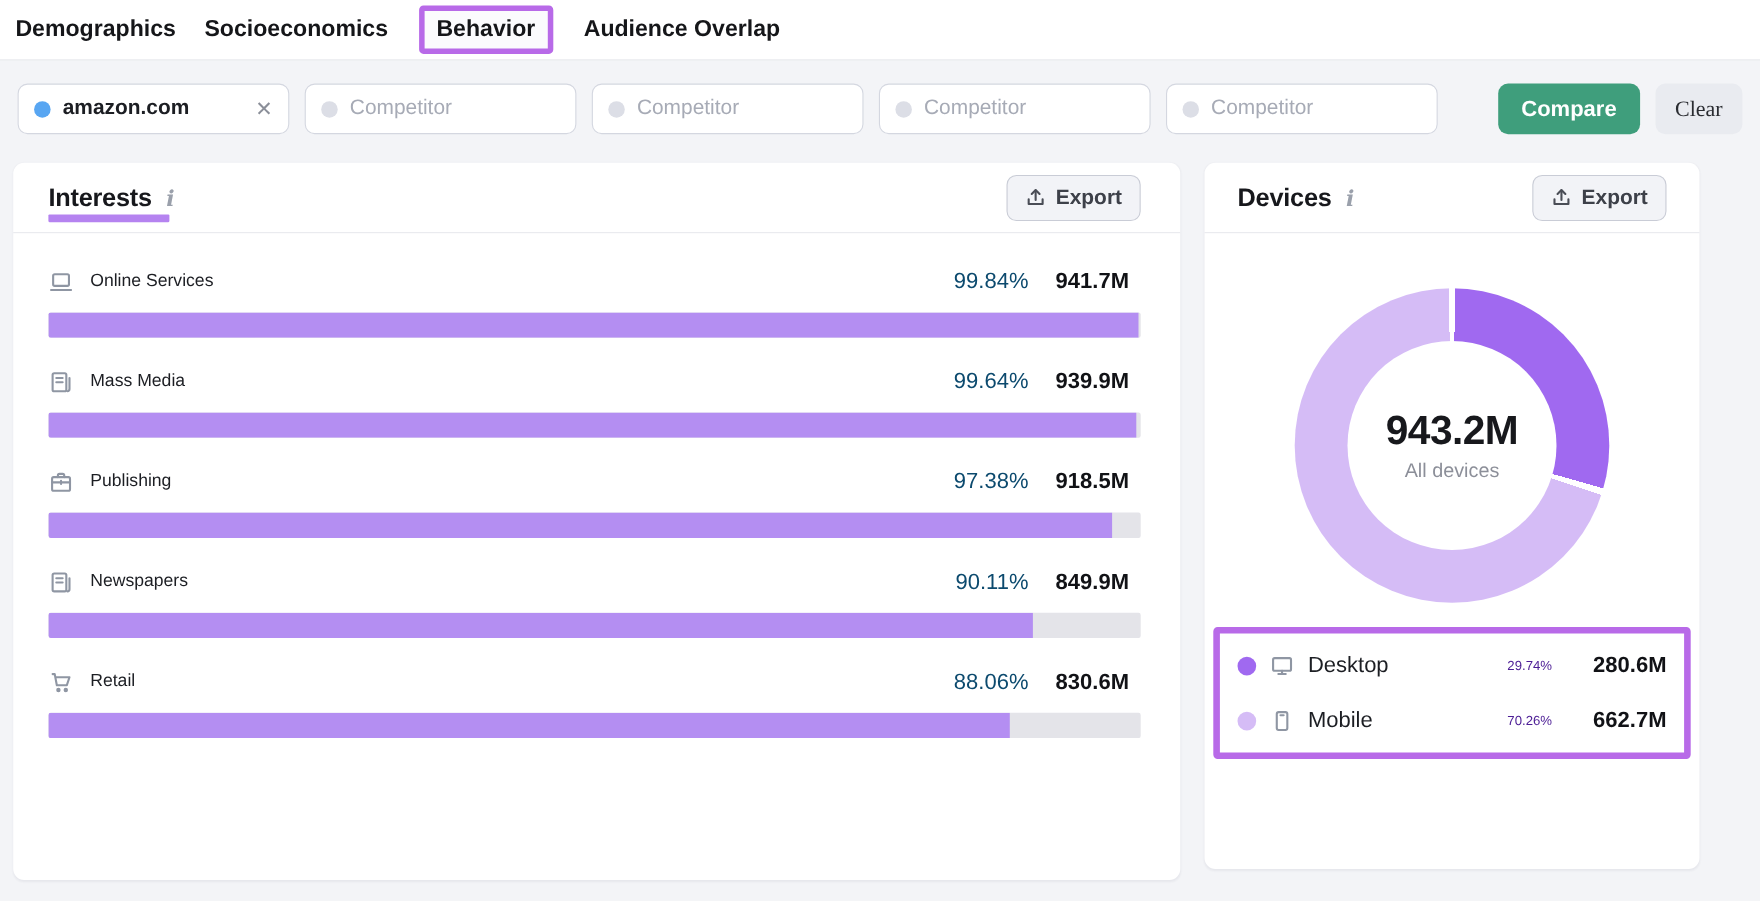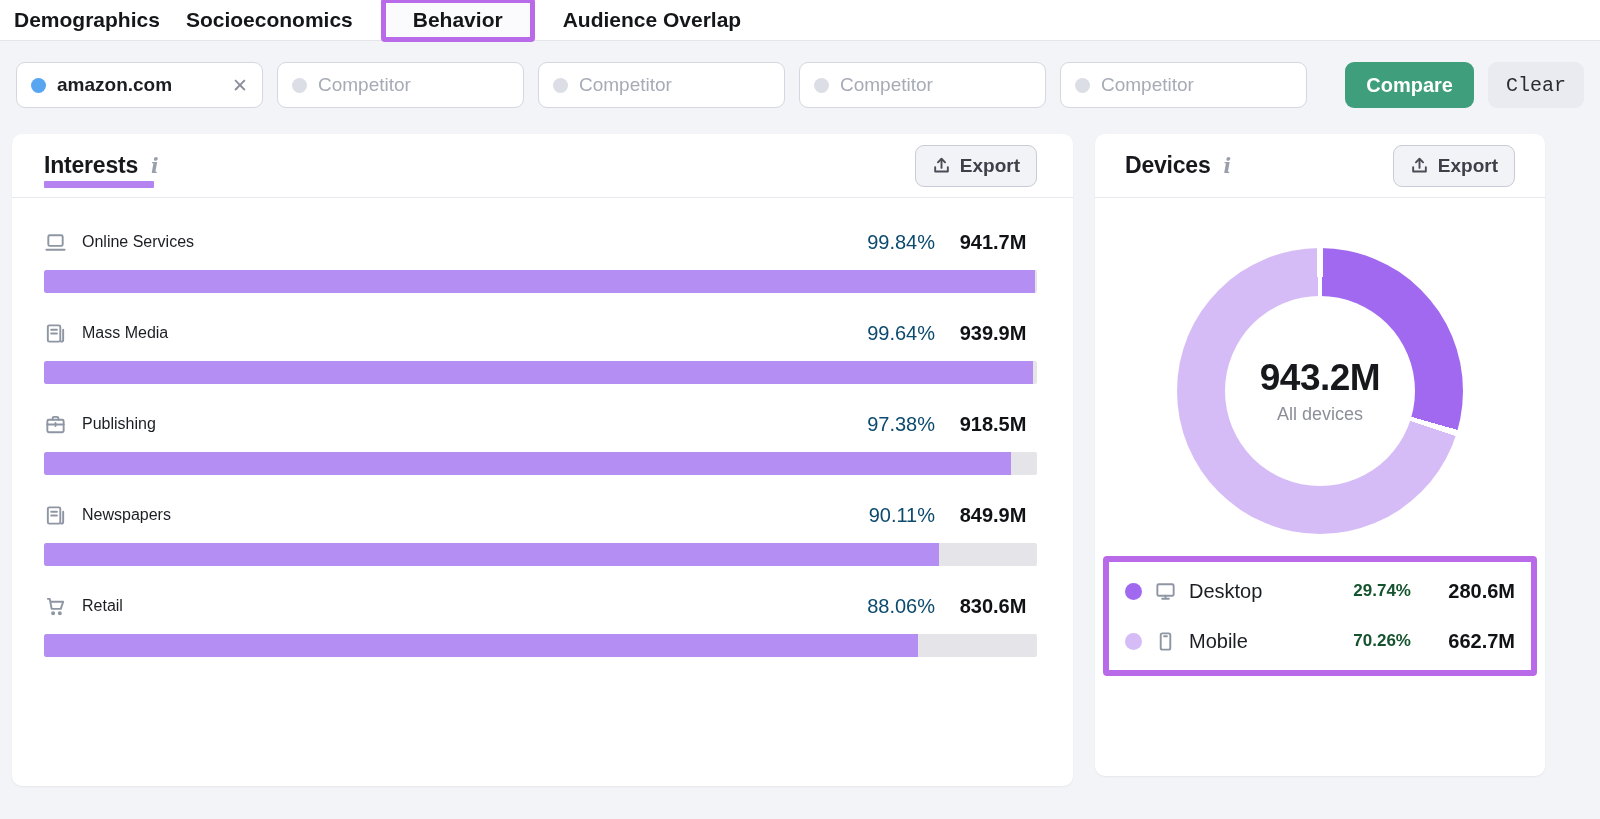--- a/index.html
+++ b/index.html
@@ -5,26 +5,26 @@
   * { box-sizing: border-box; margin: 0; padding: 0; }
   html, body { width: 1600px; height: 819px; overflow: hidden; }
   body {
     font-family: "Liberation Sans", "DejaVu Sans", sans-serif;
     background: #f3f4f7;
     color: #1b1d22;
   }
 
   
   .topnav {
-    height: 41px; background: #ffffff; border-bottom: 1px solid #e3e5ea;
+    height: 55px; background: #ffffff; border-bottom: 1px solid #e3e5ea;
     display: flex; align-items: center; padding-left: 14px; gap: 26px;
   }
   .tab { font-size: 21px; font-weight: 700; color: #151619; cursor: pointer; white-space: nowrap; }
   .annotation-box-tab {
-    border: 5px solid #b86ae8; border-radius: 4px; padding: 5px 27px; margin: 0 2px;
+    border: 5px solid #b86ae8; border-radius: 4px; padding: 5px 11px; margin: 0 2px;
     background: #fbfbfd;
   }
 
   
   .filter-row { display: flex; align-items: center; gap: 14px; margin: 21px 16px 0 16px; }
   .chip, .comp-input-wrap {
     height: 46px; background: #fff; border: 1px solid #d4d7e0; border-radius: 9px;
     display: flex; align-items: center; padding: 0 14px; width: 247px;
   }
   .dot { width: 15px; height: 15px; border-radius: 50%; flex: 0 0 auto; }
@@ -36,21 +36,21 @@
     border: none; outline: none; margin-left: 11px; width: 100%;
     font-family: inherit; font-size: 19px; color: #1c1e23; background: transparent;
   }
   .comp-input-wrap input::placeholder { color: #a7abb6; }
   .btn-compare {
     margin-left: auto; height: 46px; padding: 0 21px; border: none; border-radius: 9px;
     background: #3f9e7c; color: #fff; font-family: inherit; font-size: 20px; font-weight: 700; cursor: pointer;
   }
   .btn-clear {
     height: 46px; padding: 0 18px; border: none; border-radius: 9px;
-    background: #e9ebf0; color: #2a2c31; font-family: Liberation Mono, monospace; font-size: 20px; font-weight: 500; cursor: pointer;
+    background: #e9ebf0; color: #2a2c31; font-family: Liberation Serif, serif; font-size: 20px; font-weight: 500; cursor: pointer;
   }
 
   
   .main { display: flex; gap: 22px; margin: 26px 55px 0 12px; align-items: flex-start; }
   .panel {
     background: #fff; border-radius: 10px; box-shadow: 0 1px 2px rgba(40,42,60,.06);
   }
   .panel-interests { flex: 1 1 auto; height: 652px; }
   .panel-devices { width: 450px; height: 642px; }
 
@@ -100,21 +100,21 @@
 
   
   .annotation-box-legend {
     margin: 22px 8px 0 8px; border: 6px solid #b86ae8; border-radius: 4px;
     background: #fff; padding: 4px 16px;
   }
   .legend-row { display: flex; align-items: center; height: 50px; }
   .legend-dot { width: 17px; height: 17px; border-radius: 50%; }
   .legend-row .icon { margin-left: 12px; }
   .legend-label { margin-left: 12px; font-size: 20px; color: #1c1e23; }
-  .legend-percent { margin-left: auto; font-size: 17px; color: #14532d; font-weight: bold; }
+  .legend-percent { margin-left: auto; font-size: 12px; color: #4c1d95; }
   .legend-value { min-width: 92px; text-align: right; font-size: 20px; font-weight: 700; color: #111216; margin-left: 12px; }
 </style>
 </head>
 <body>
 
 <nav class="topnav">
   <span class="tab">Demographics</span>
   <span class="tab">Socioeconomics</span>
   <span class="annotation-box-tab">
     <span class="tab">Behavior</span>

